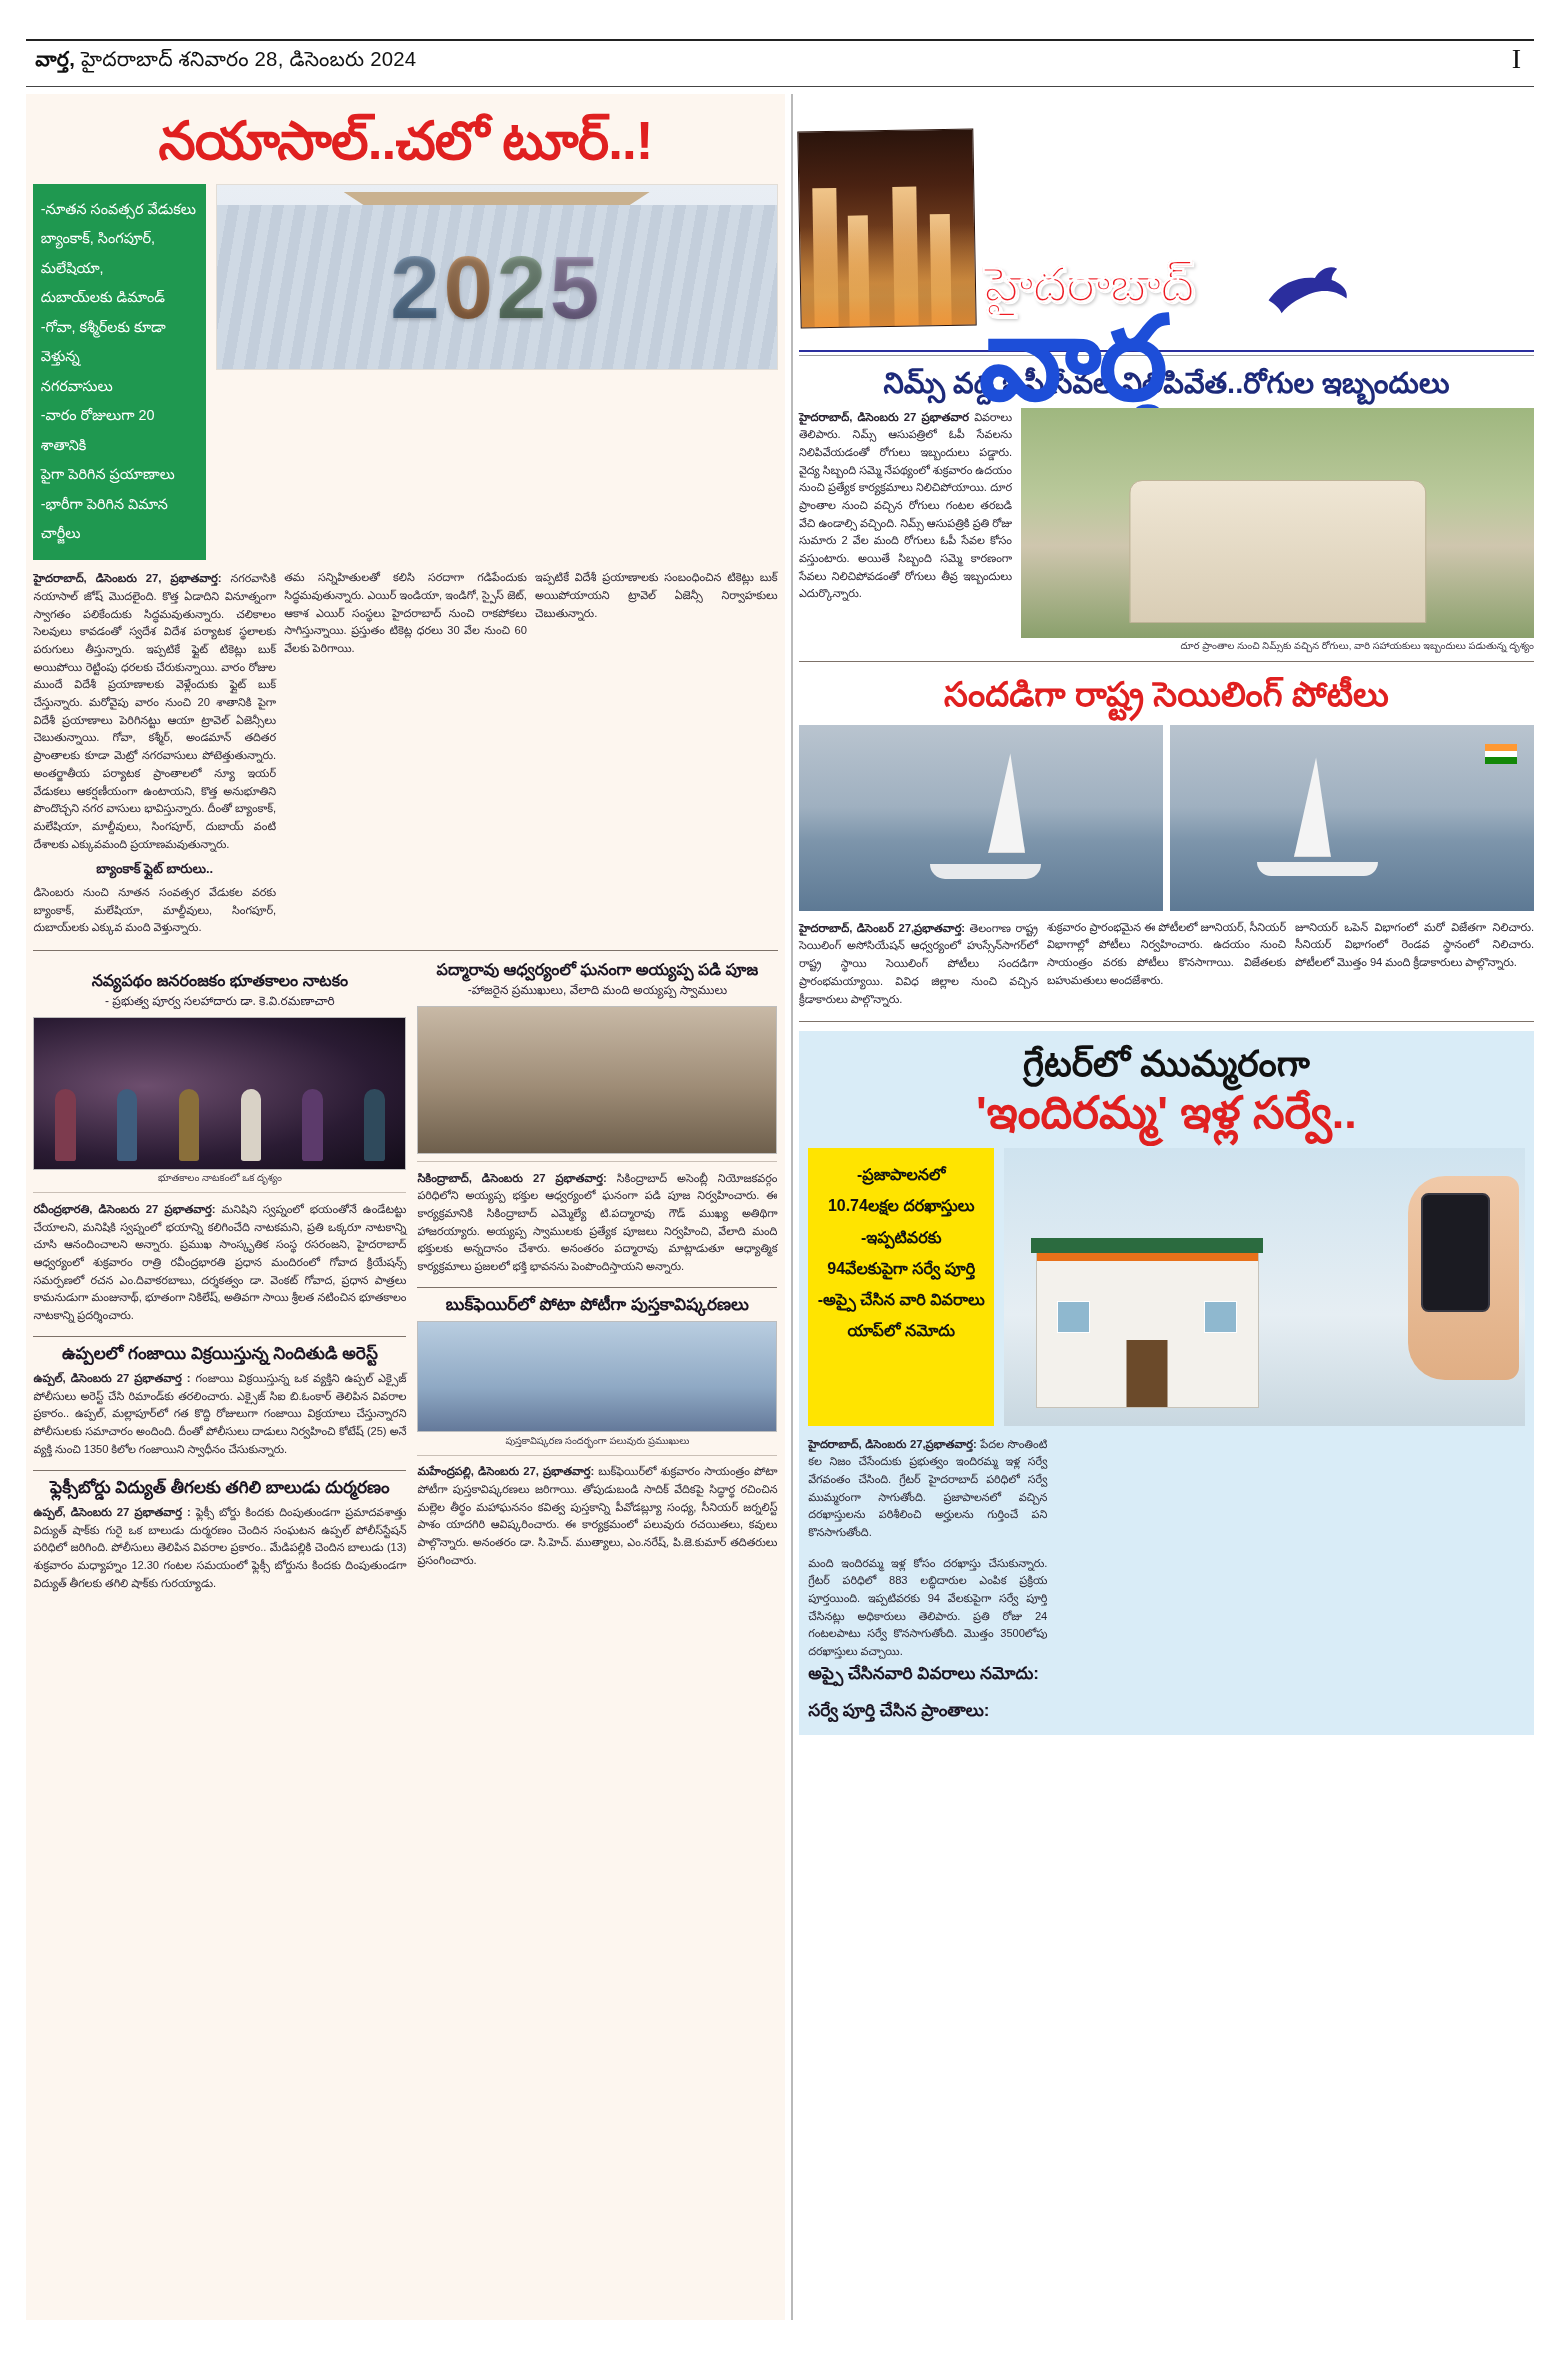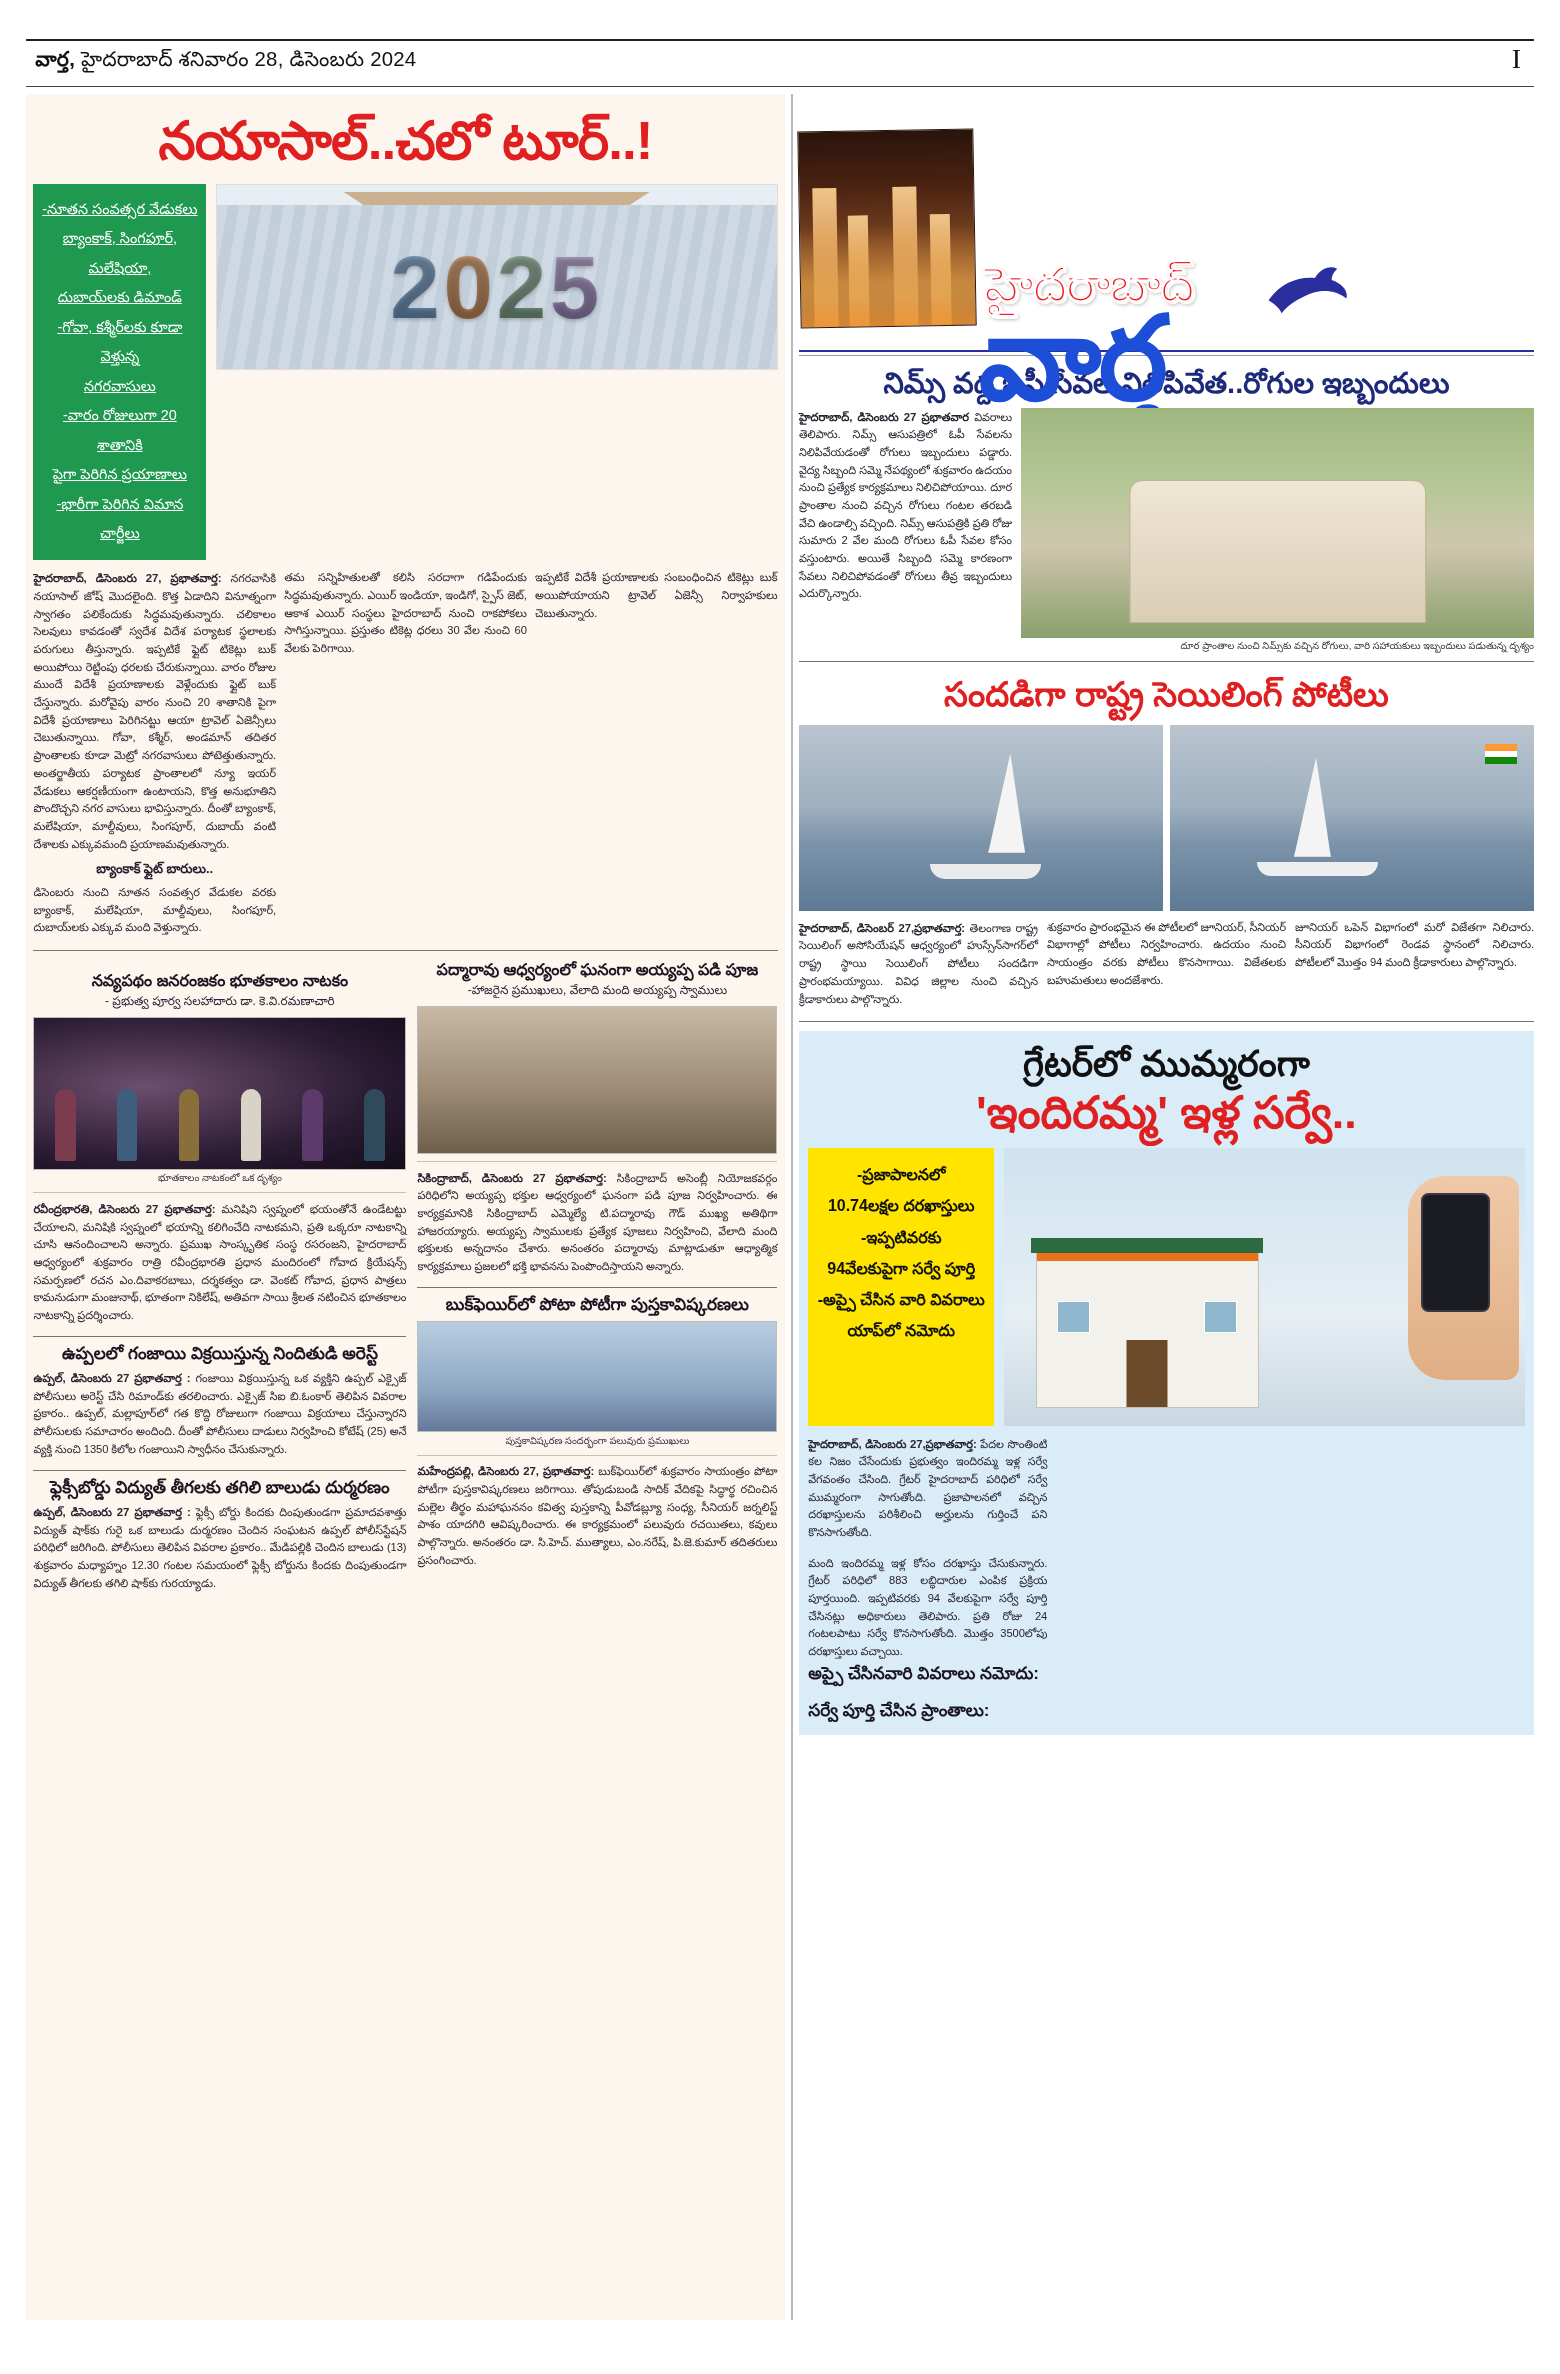--- a/index.html
+++ b/index.html
@@ -30,21 +30,21 @@
 
   
   .lead-head { color: #e02020; font-size: 53px; font-weight: 700;
     text-align: center; letter-spacing: -0.9px; line-height: 1.05;
     margin: 13px 0 15px 0; }
 
   
   .lead-row { display: flex; gap: 9.3px; }
   .greenbox { width: 173px; background: #1f9850; color: #fff;
     padding: 11px 7.4px; font-size: 14.4px; line-height: 2.05;
-    text-align: center; flex-shrink: 0; text-decoration: underline; }
+    text-align: left; flex-shrink: 0; }
   .greenbox div { white-space: normal; }
 
   .lead-photo { flex: 1; height: 186px; position: relative; overflow: hidden;
     background: linear-gradient(180deg,#e9eef4 0%,#dfe6ee 100%);
     border: 0.9px solid #e2ddd6; }
   .banner2025 { position: absolute; left: 50%; top: 7.4px; transform: translateX(-50%);
     width: 306px; height: 32px; background: #c9b18f;
     clip-path: polygon(0 0,100% 0,92% 50%,100% 100%,0 100%,8% 50%);
     color: #5a4a33; font-size: 9.3px; letter-spacing: 0.5px;
     display: flex; align-items: center; justify-content: center; }

